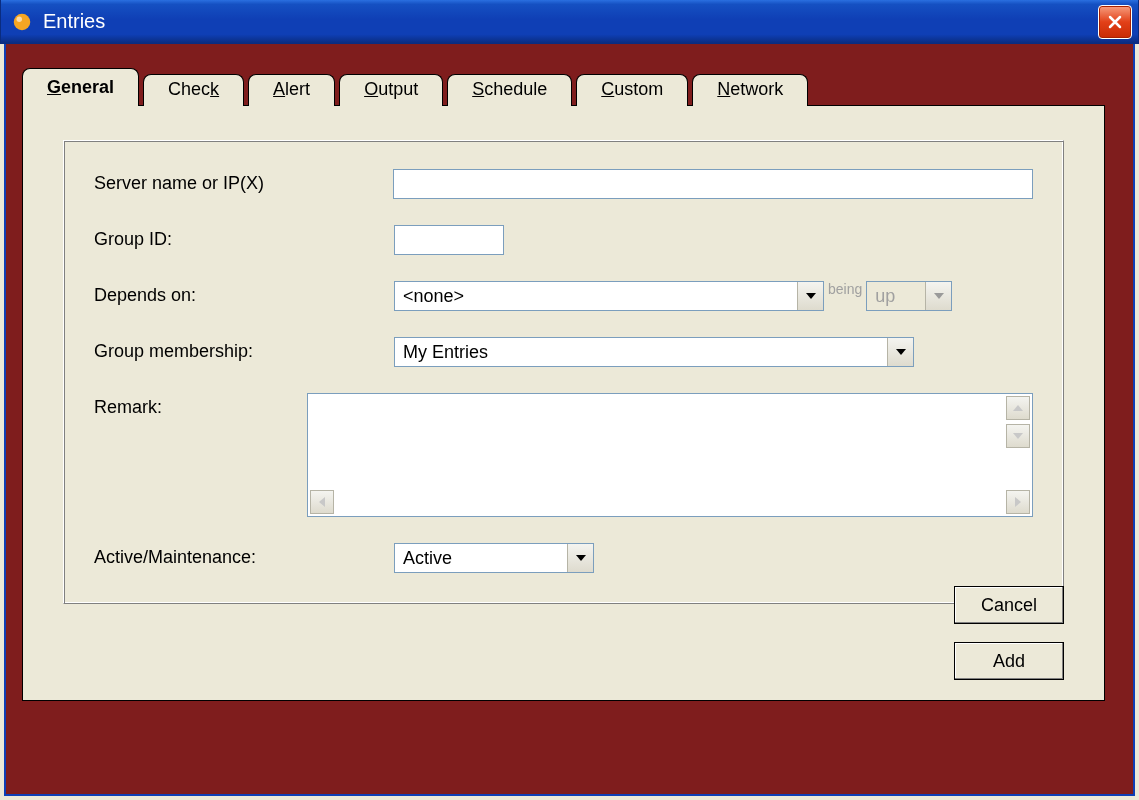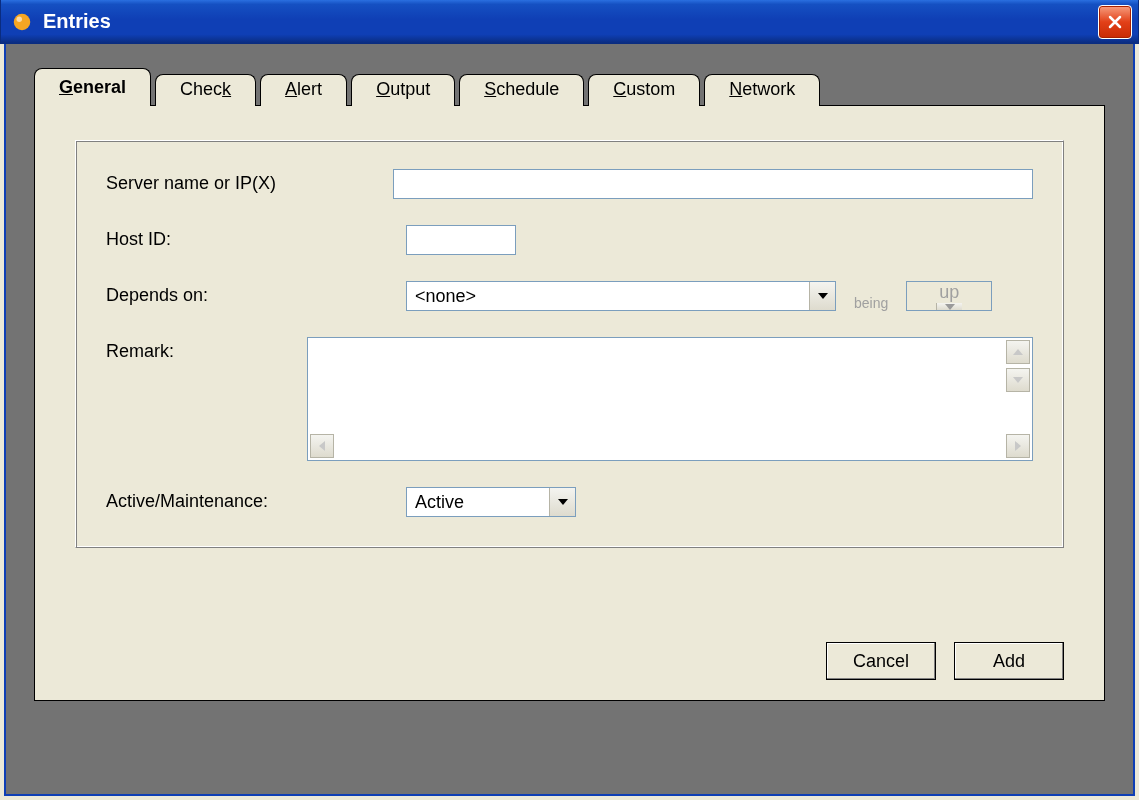--- a/index.html
+++ b/index.html
@@ -15,21 +15,21 @@
   
   .titlebar {
     height: 44px;
     background: linear-gradient(to bottom,#2a6fe0 0%,#1550c2 10%,#0f3fb5 45%,#0f3fb5 80%,#0a2c80 100%);
     border: 1px solid #0a2c80;
     border-top: none;
     display: flex;
     align-items: center;
     padding: 0 6px 0 10px;
     color: #fff;
-    font-weight: bold;
+    font-weight: normal;
     font-size: 20px;
     position: relative;
   }
   .titlebar .app-icon {
     width: 22px; height: 22px;
     margin-right: 10px;
     display:inline-block;
   }
   .title-text { flex:1; }
   .close-btn {
@@ -40,25 +40,25 @@
     display:flex; align-items:center; justify-content:center;
     box-shadow: inset 0 0 0 1px #a82100;
   }
   .close-btn svg { width:16px; height:16px; }
   
   .client {
     position: absolute;
     left: 4px; right: 4px;
     top: 44px;
     bottom: 4px;
-    background: #737373;
+    background: #7f1d1d;
     border-left: 2px solid #0f3fb5;
     border-right: 2px solid #0f3fb5;
     border-bottom: 2px solid #0f3fb5;
-    padding: 24px 28px 18px 28px;
+    padding: 24px 28px 18px 16px;
   }
   
   .tabstrip {
     display:flex;
     align-items:flex-end;
     gap:0;
     position: relative;
     z-index: 2;
   }
   .tab {
@@ -104,21 +104,21 @@
     display:flex;
     align-items:flex-start;
     margin-bottom: 26px;
   }
   .row:last-child { margin-bottom:0; }
   .rlab {
     width: 300px;
     font-size: 18px;
     padding-top: 4px;
   }
-  .field { flex:1; display:flex; align-items:flex-end; gap:16px;}
+  .field { flex:1; display:flex; align-items:flex-start; gap:2px;}
   input[type=text].tb, .combo, .remark {
     font-family: Tahoma, Arial, sans-serif;
     font-size: 18px;
   }
   .tb {
     height: 30px;
     border:1px solid #7b9ebd;
     background:#fff;
     padding: 2px 6px;
     width: 640px;
@@ -131,21 +131,21 @@
     display:flex; align-items:center;
     position:relative;
   }
   .combo .cval { flex:1; padding:0 8px; }
   .combo .carrow {
     width:26px; height:100%;
     background: linear-gradient(to bottom,#f4f4f0,#dedbce);
     border-left:1px solid #b6b4a6;
     display:flex; align-items:center; justify-content:center;
   }
-  .combo.disabled { background:#ece9d8;flex-direction:column; }
+  .combo.disabled { background:#ece9d8; }
   .combo.disabled .cval { color:#a0a0a0; }
   .dim { color:#a0a0a0; font-size:14px; padding:0 2px;}
   .remark {
     width: 726px;
     height: 124px;
     border:1px solid #7b9ebd;
     background:#fff;
     position:relative;
   }
   .remark .sbtn {
@@ -159,21 +159,21 @@
   }
   .remark .up    { right:2px; top:2px; }
   .remark .down  { right:2px; top:30px; }
   .remark .left  { left:2px; bottom:2px; }
   .remark .right { right:2px; bottom:2px; }
   
   .btnbar {
     position:absolute;
     right: 40px;
     bottom: 20px;
-    display:flex; gap:18px;
+    display:flex; gap:18px;flex-direction:column;
   }
   .btn {
     min-width: 110px;
     height: 38px;
     background:#ece9d8;
     border:1px solid #000;
     box-shadow: inset -1px -1px 0 #808080, inset 1px 1px 0 #fff;
     font-size:18px;
     display:flex; align-items:center; justify-content:center;
     padding: 0 24px;
@@ -221,21 +221,21 @@
 
       <div class="row">
         <div class="rlab">Server name or IP(X)</div>
         <div class="field">
           <input type="text" class="tb" style="width: 640px;" value="">
         </div>
       </div>
 
 
       <div class="row">
-        <div class="rlab">Host ID:</div>
+        <div class="rlab">Group ID:</div>
         <div class="field">
           <input type="text" class="tb short" value="" style="">
         </div>
       </div>
 
       <div class="row">
         <div class="rlab">Depends on:</div>
         <div class="field">
           <div class="combo" style="width:430px">
             <div class="cval">&lt;none&gt;</div>
@@ -250,20 +250,33 @@
             <div class="cval">up</div>
             <div class="carrow">
               <svg width="10" height="6" viewBox="0 0 10 6">
                   <path d="M0 0 L5 6 L10 0 Z" fill="#9a9a9a"></path>
                 </svg>
             </div>
           </div>
         </div>
       </div>
 
+      <div class="row">
+        <div class="rlab">Group membership:</div>
+        <div class="field">
+          <div class="combo" style="width:520px">
+            <div class="cval">My Entries</div>
+            <div class="carrow">
+              <svg width="10" height="6" viewBox="0 0 10 6">
+                  <path d="M0 0 L5 6 L10 0 Z" fill="#000"></path>
+                </svg>
+            </div>
+          </div>
+        </div>
+      </div>
 
       <div class="row">
         <div class="rlab">Remark:</div>
         <div class="field">
           <div class="remark">
             <div class="sbtn up">
                 <svg width="10" height="6" viewBox="0 0 10 6">
                   <path d="M0 6 L5 0 L10 6 Z" fill="#c8c8c8"></path>
                 </svg>
               </div>
@@ -282,21 +295,21 @@
                   <path d="M0 0 L6 5 L0 10 Z" fill="#c8c8c8"></path>
                 </svg>
               </div>
           </div>
         </div>
       </div>
 
       <div class="row" style="margin-top:26px">
         <div class="rlab">Active/Maintenance:</div>
         <div class="field">
-          <div class="combo" style="width:170px">
+          <div class="combo" style="width:200px">
             <div class="cval">Active</div>
             <div class="carrow">
               <svg width="10" height="6" viewBox="0 0 10 6">
                   <path d="M0 0 L5 6 L10 0 Z" fill="#000"></path>
                 </svg>
             </div>
           </div>
         </div>
       </div>
 

